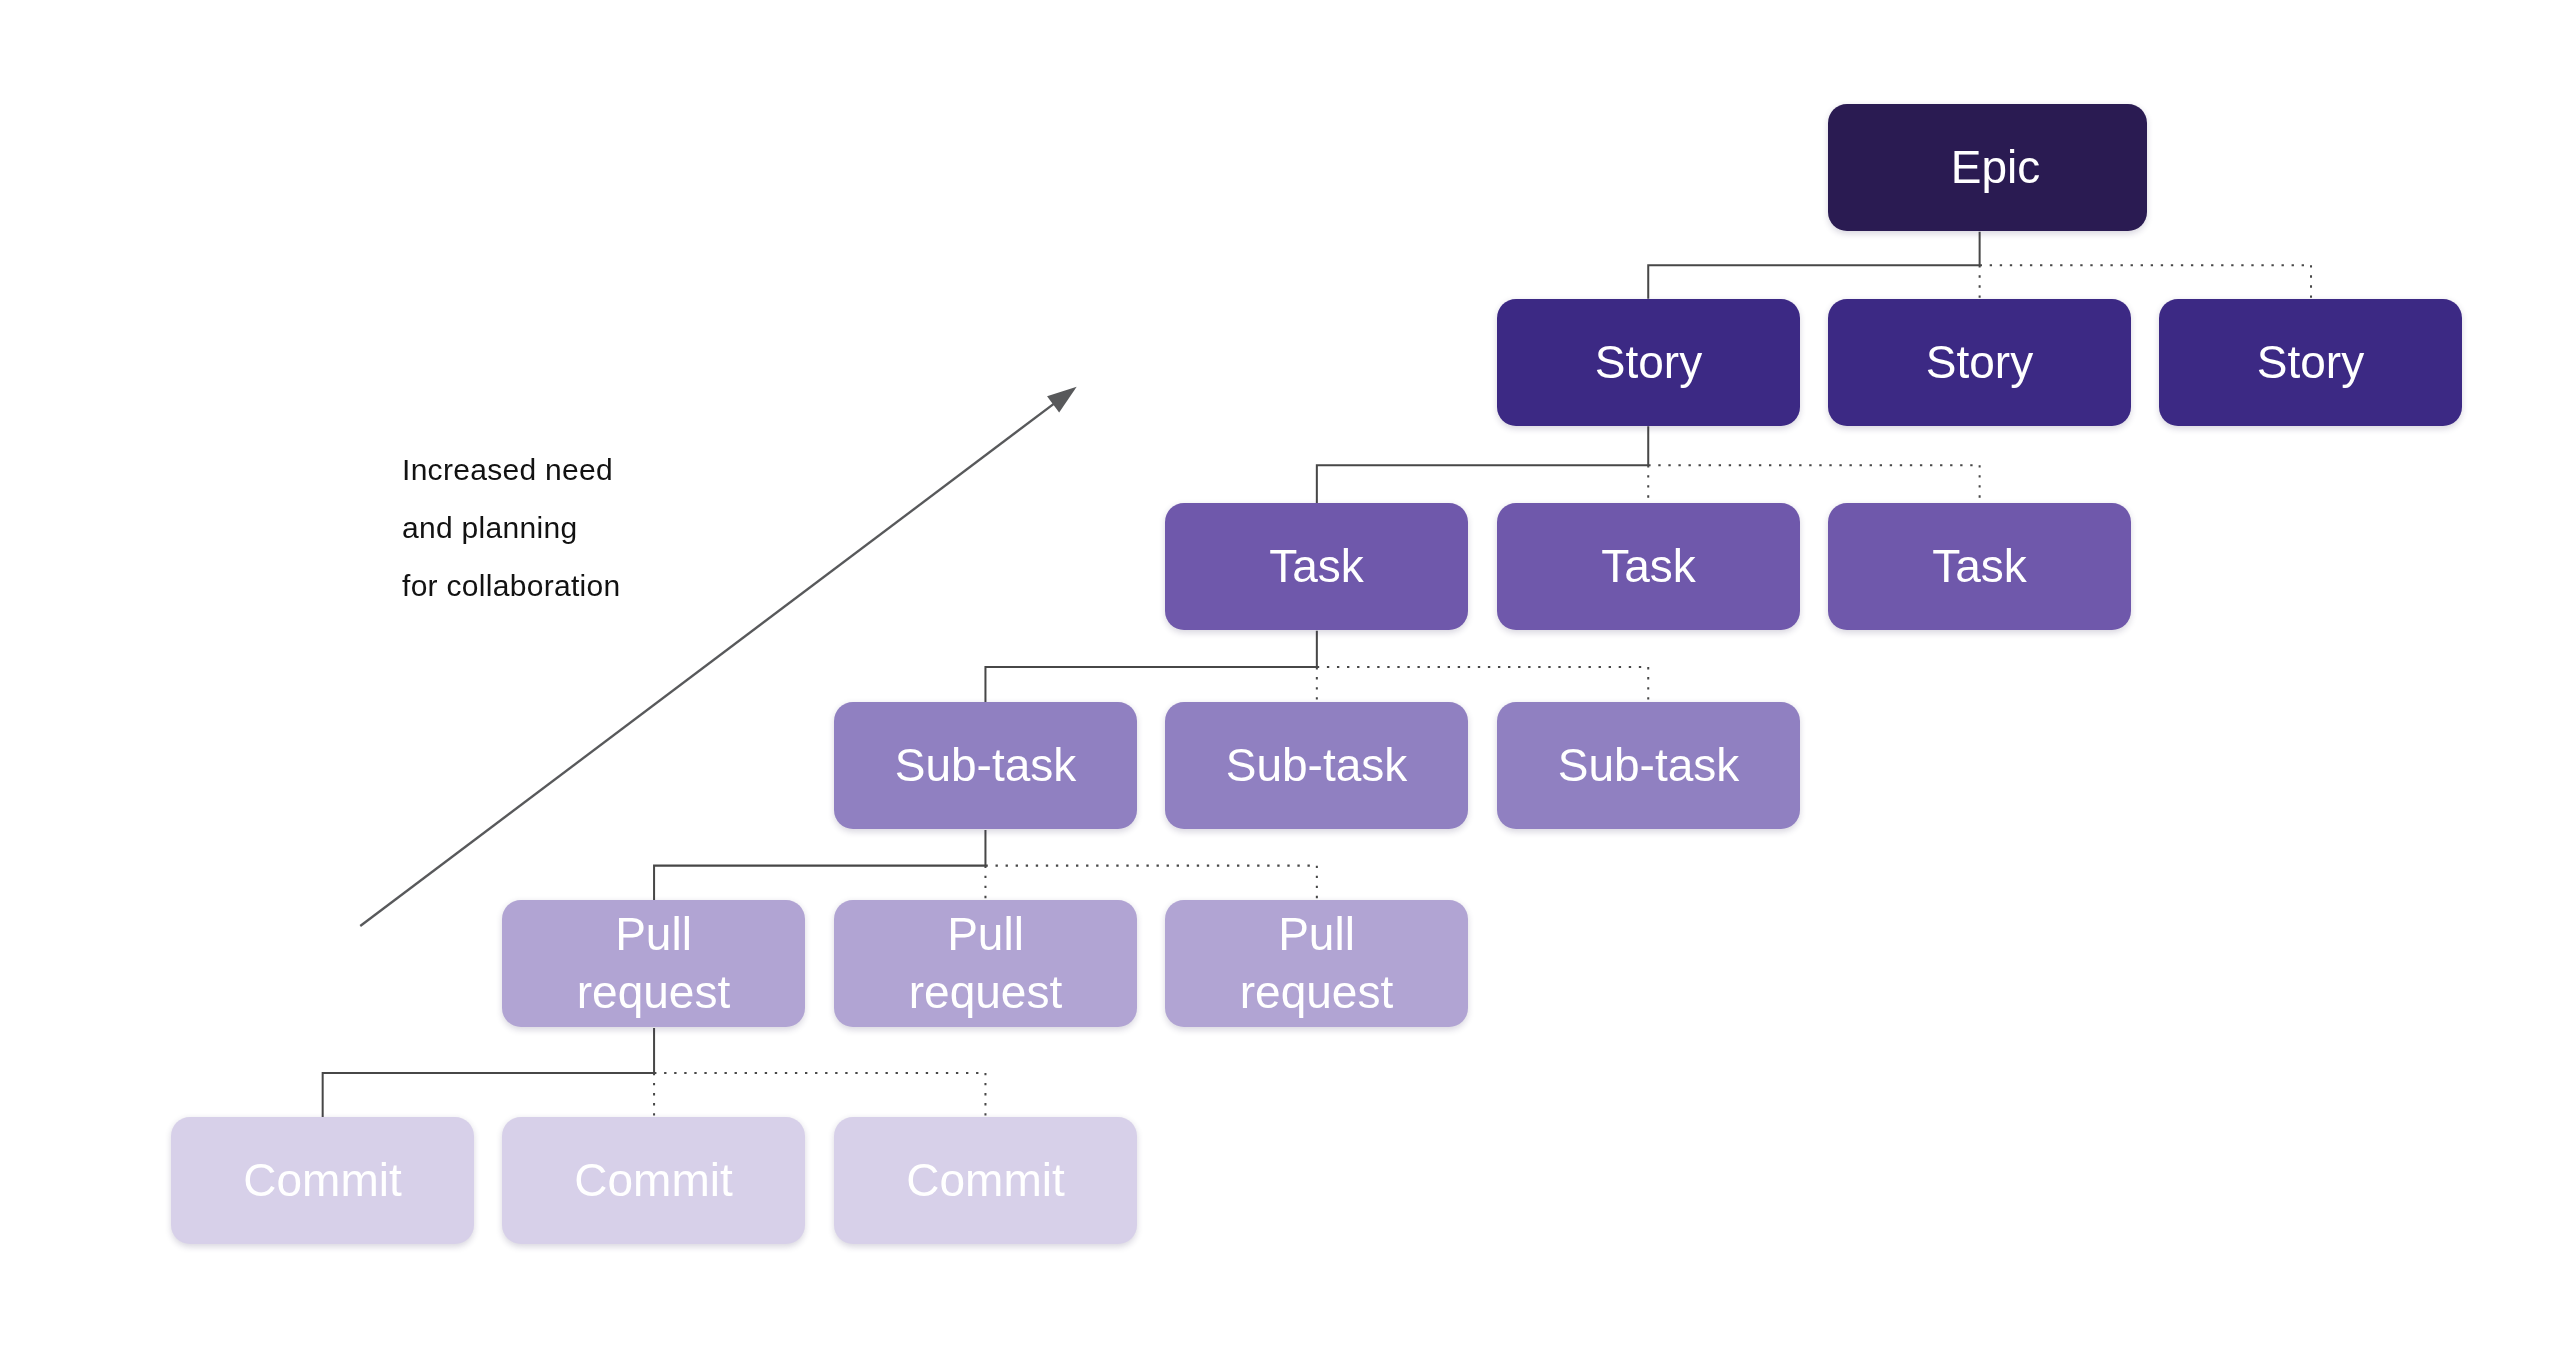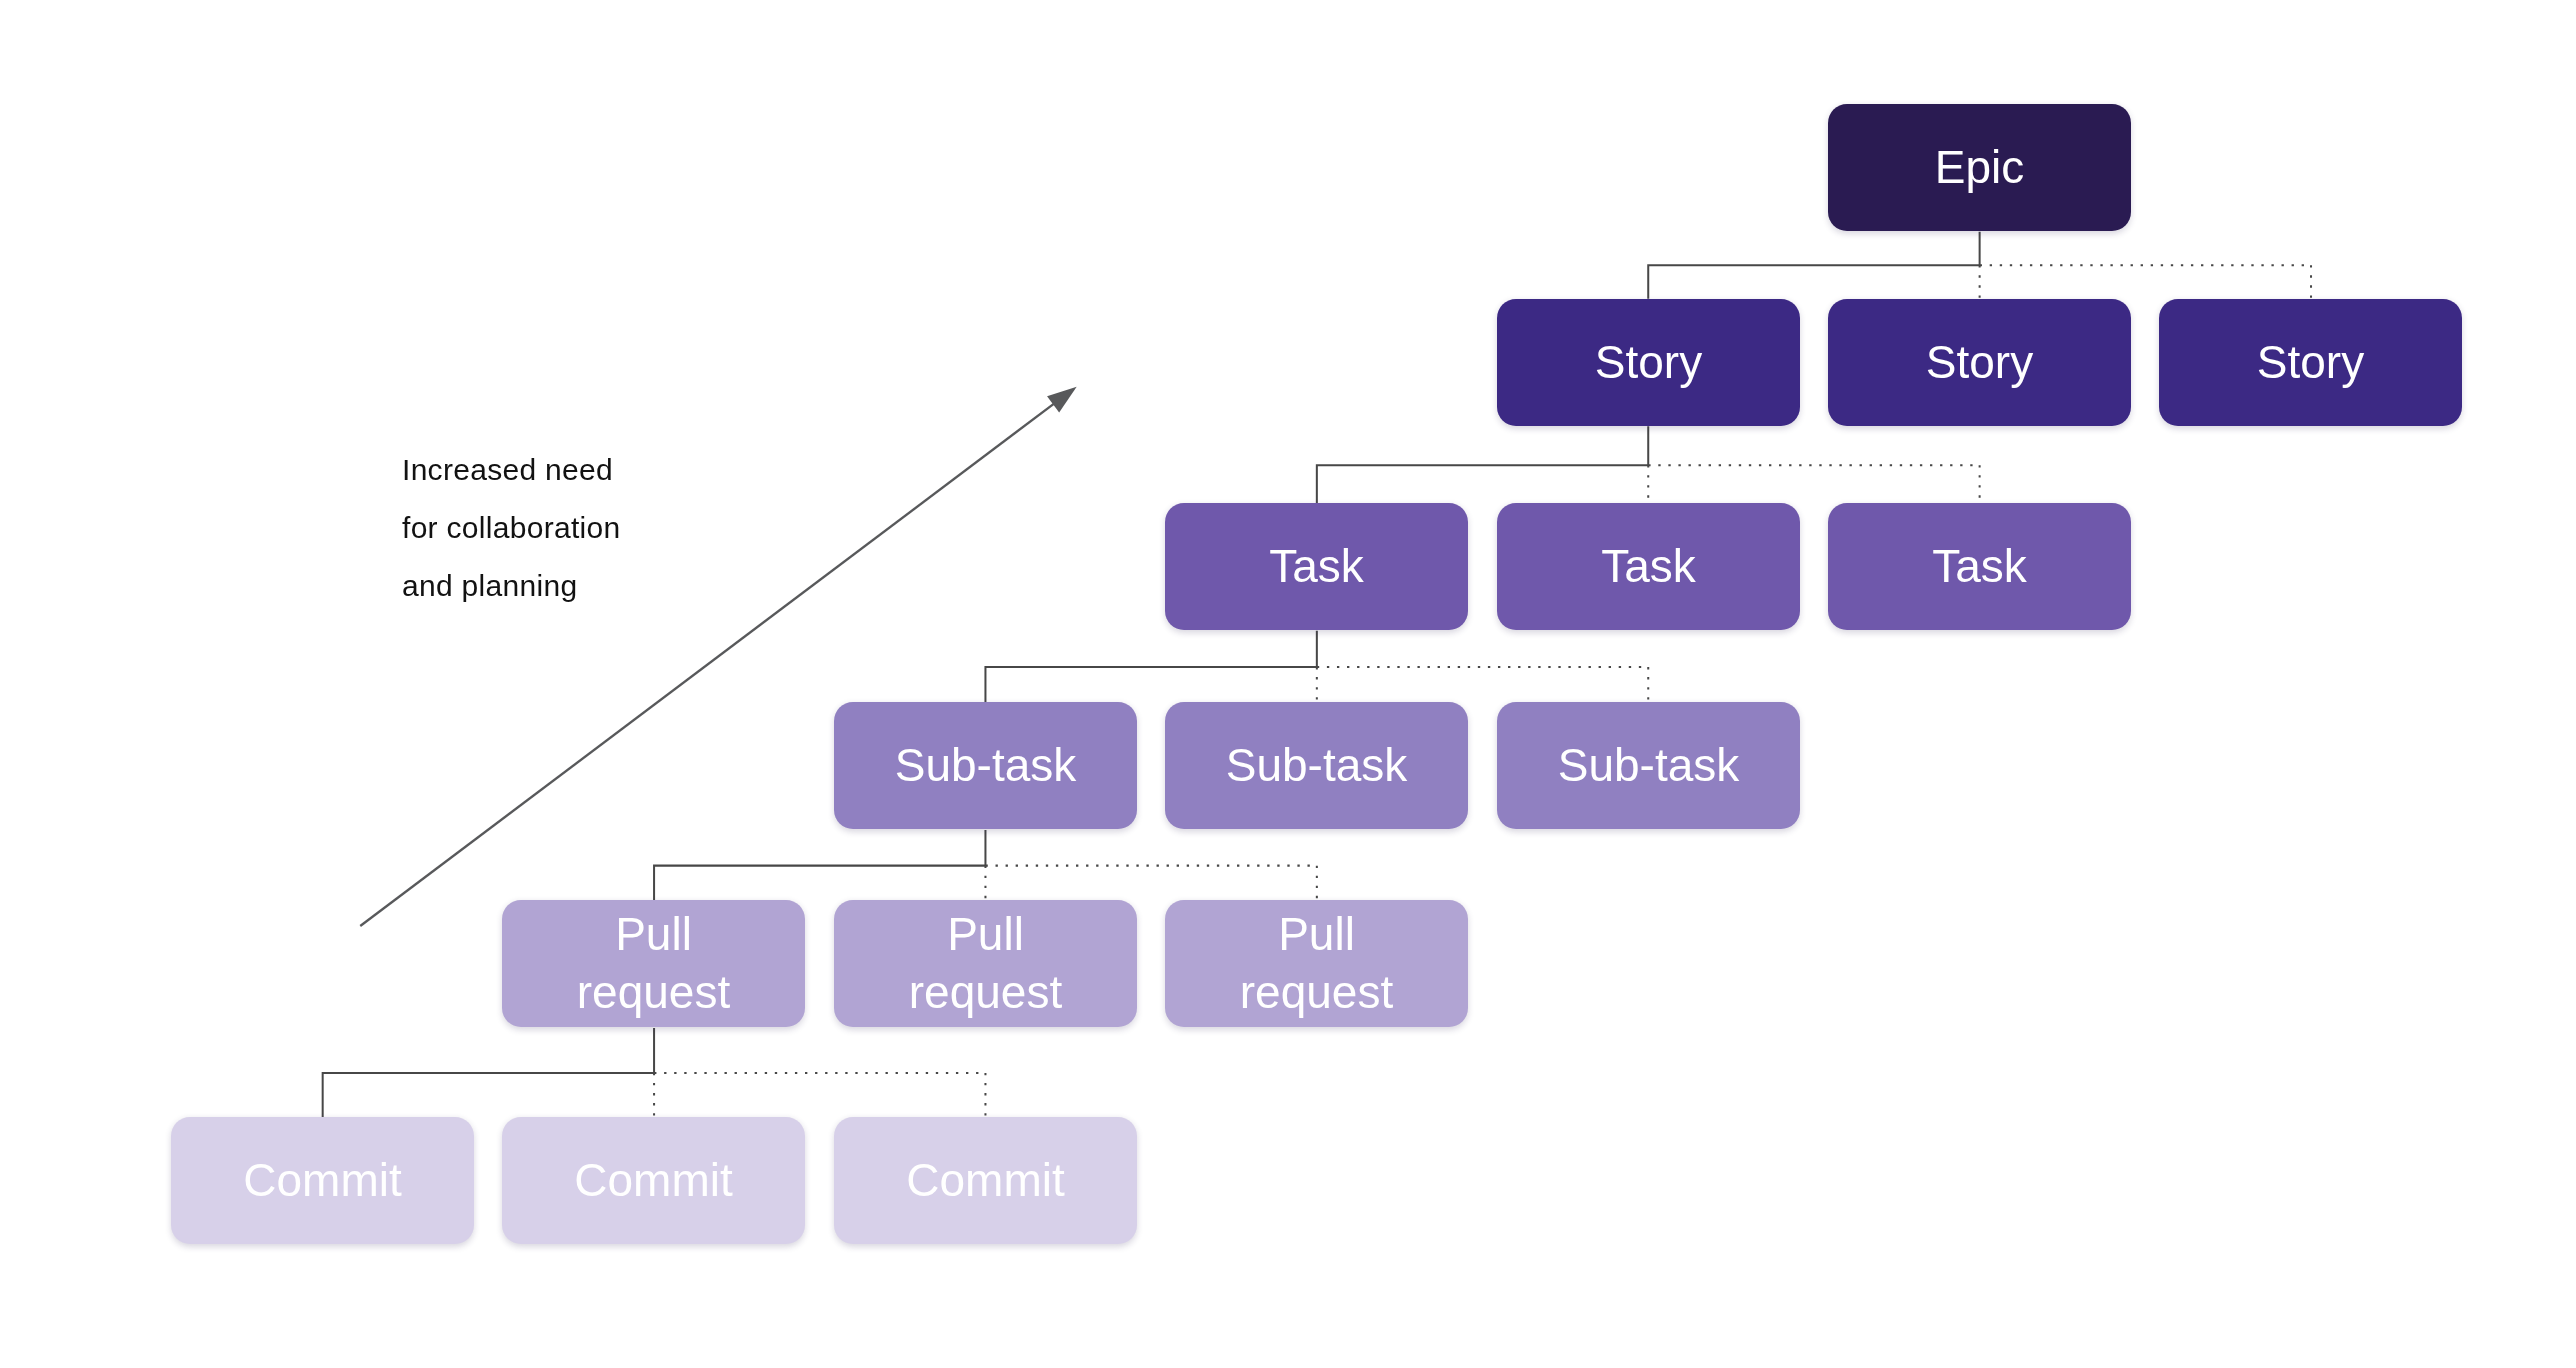--- a/index.html
+++ b/index.html
@@ -68,26 +68,26 @@
       <path d="M 975 1599 L 975 1665" fill="none" stroke="#474747" stroke-width="3" stroke-dasharray="3.5 11.5"></path>
       <path d="M 1469 1599 L 1469 1665" fill="none" stroke="#474747" stroke-width="3" stroke-dasharray="3.5 11.5"></path>
     </svg>
   <svg id="arrow-layer" xmlns="http://www.w3.org/2000/svg" viewBox="0 0 3840 2040" width="2576" height="1369">
       <path d="M 537 1380 L 1576.2388255258702 597.6516706715361" fill="none" stroke="#58595b" stroke-width="3.5"></path>
       <polygon points="1605,576 1578.8689828669812,614.4469757405427 1560.8259239740346,590.4793303454344" fill="#58595b"></polygon>
     </svg>
 
   <div class="annotation" style="color: rgb(18, 18, 18);">
     <div>Increased need</div>
+    <div>and planning</div>
     <div>for collaboration</div>
-    <div>and planning</div>
   </div>
 
   <div id="nodes">
-      <div class="node" style="left: 1828px; top: 104px; background: rgb(42, 27, 82); color: rgb(255, 255, 255);">
+      <div class="node" style="left: 1828px; top: 104px; background: rgb(42, 27, 82); color: rgb(255, 255, 255); padding-left: 16px;">
         <div>Epic</div>
       </div>
       <div class="node" style="left: 1497px; top: 299px; background: rgb(60, 41, 132); color: rgb(255, 255, 255);">
         <div>Story</div>
       </div>
       <div class="node" style="left: 1828px; top: 299px; background: rgb(60, 41, 132); color: rgb(255, 255, 255);">
         <div>Story</div>
       </div>
       <div class="node" style="left: 2159px; top: 299px; background: rgb(60, 41, 132); color: rgb(255, 255, 255);">
         <div>Story</div>

